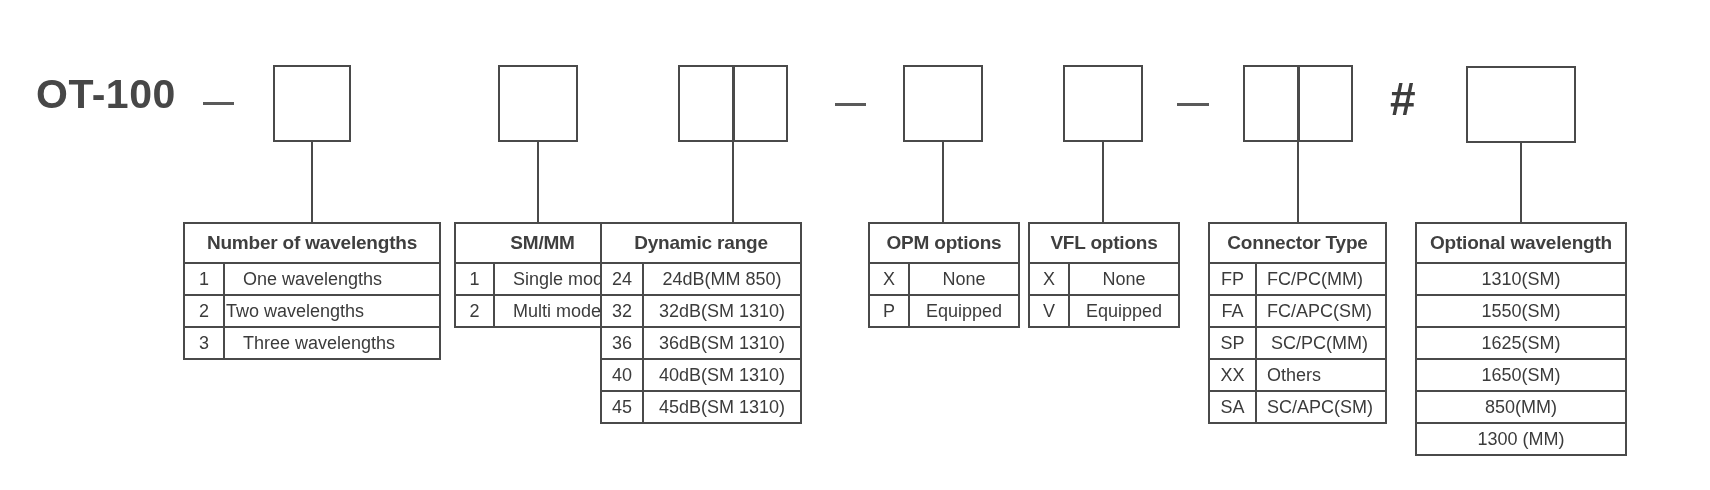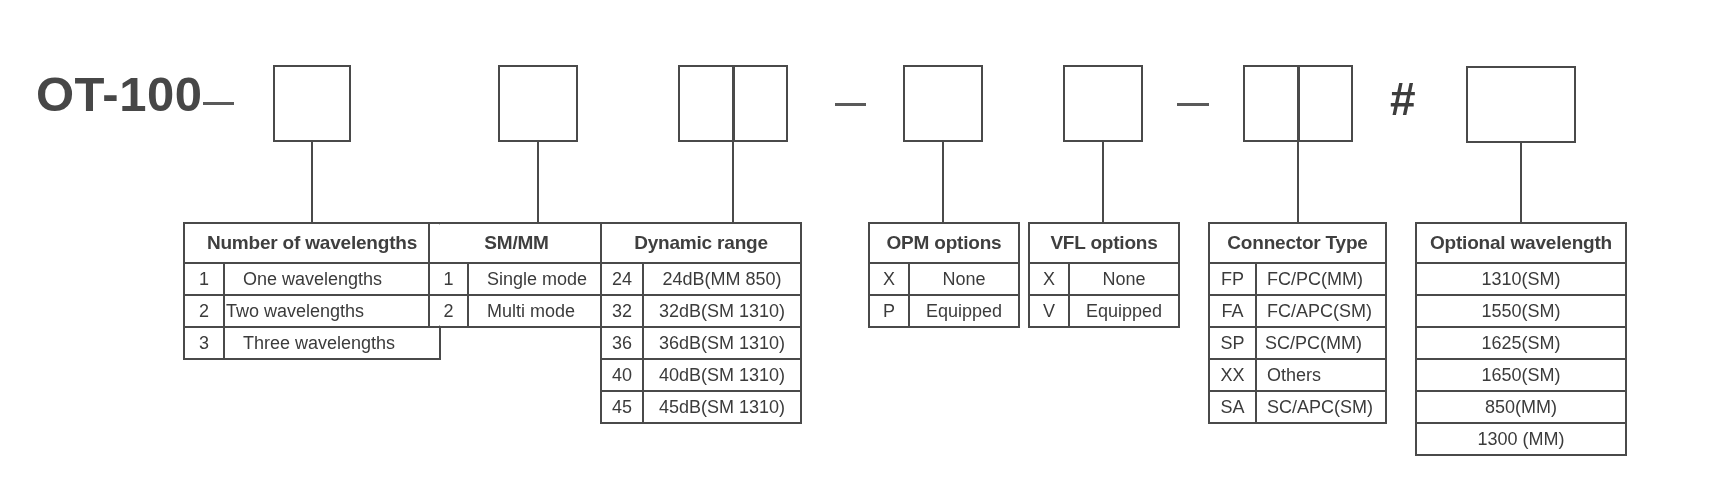--- a/index.html
+++ b/index.html
@@ -8,21 +8,21 @@
     width: 1710px;
     height: 490px;
     background: #ffffff;
     font-family: "Liberation Sans", sans-serif;
     overflow: hidden;
   }
   .model-title {
     position: absolute;
     left: 36px;
     top: 72px;
-    font-size: 49px;
+    font-size: 41px;
     font-weight: bold;
     color: #474747;
     line-height: 44px;
     letter-spacing: 0.5px;
   }
   .dash {
     position: absolute;
     height: 3px;
     background: #5a5a5a;
   }
@@ -119,21 +119,21 @@
           <td class="label" style="">Two wavelengths</td>
         </tr>
         <tr>
           <td class="code">3</td>
           <td class="label" style="padding-left: 18px;">Three wavelengths</td>
         </tr>
       </tbody>
     </table>
     <div class="pbox" style="left: 498px; width: 80px;"></div>
     <div class="vline" style="left: 537px;"></div>
-    <table class="opt" style="left: 428px; width: 175px; border-radius: 21px;">
+    <table class="opt" style="left: 454px; width: 175px; border-radius: 21px;">
       <colgroup>
         <col style="width: 39px;">
         <col style="width: 136px;">
       </colgroup>
       <thead>
         <tr>
           <th colspan="2">SM/MM</th>
         </tr>
       </thead>
       <tbody>
@@ -248,21 +248,21 @@
         <tr>
           <td class="code">FP</td>
           <td class="label" style="padding-left: 10px;">FC/PC(MM)</td>
         </tr>
         <tr>
           <td class="code">FA</td>
           <td class="label" style="padding-left: 10px;">FC/APC(SM)</td>
         </tr>
         <tr>
           <td class="code">SP</td>
-          <td class="label" style="padding-left: 8px;">SC/PC(MM)</td>
+          <td class="label" style="padding-left: 14px;">SC/PC(MM)</td>
         </tr>
         <tr>
           <td class="code">XX</td>
           <td class="label" style="padding-left: 10px;">Others</td>
         </tr>
         <tr>
           <td class="code">SA</td>
           <td class="label" style="padding-left: 10px;">SC/APC(SM)</td>
         </tr>
       </tbody>

